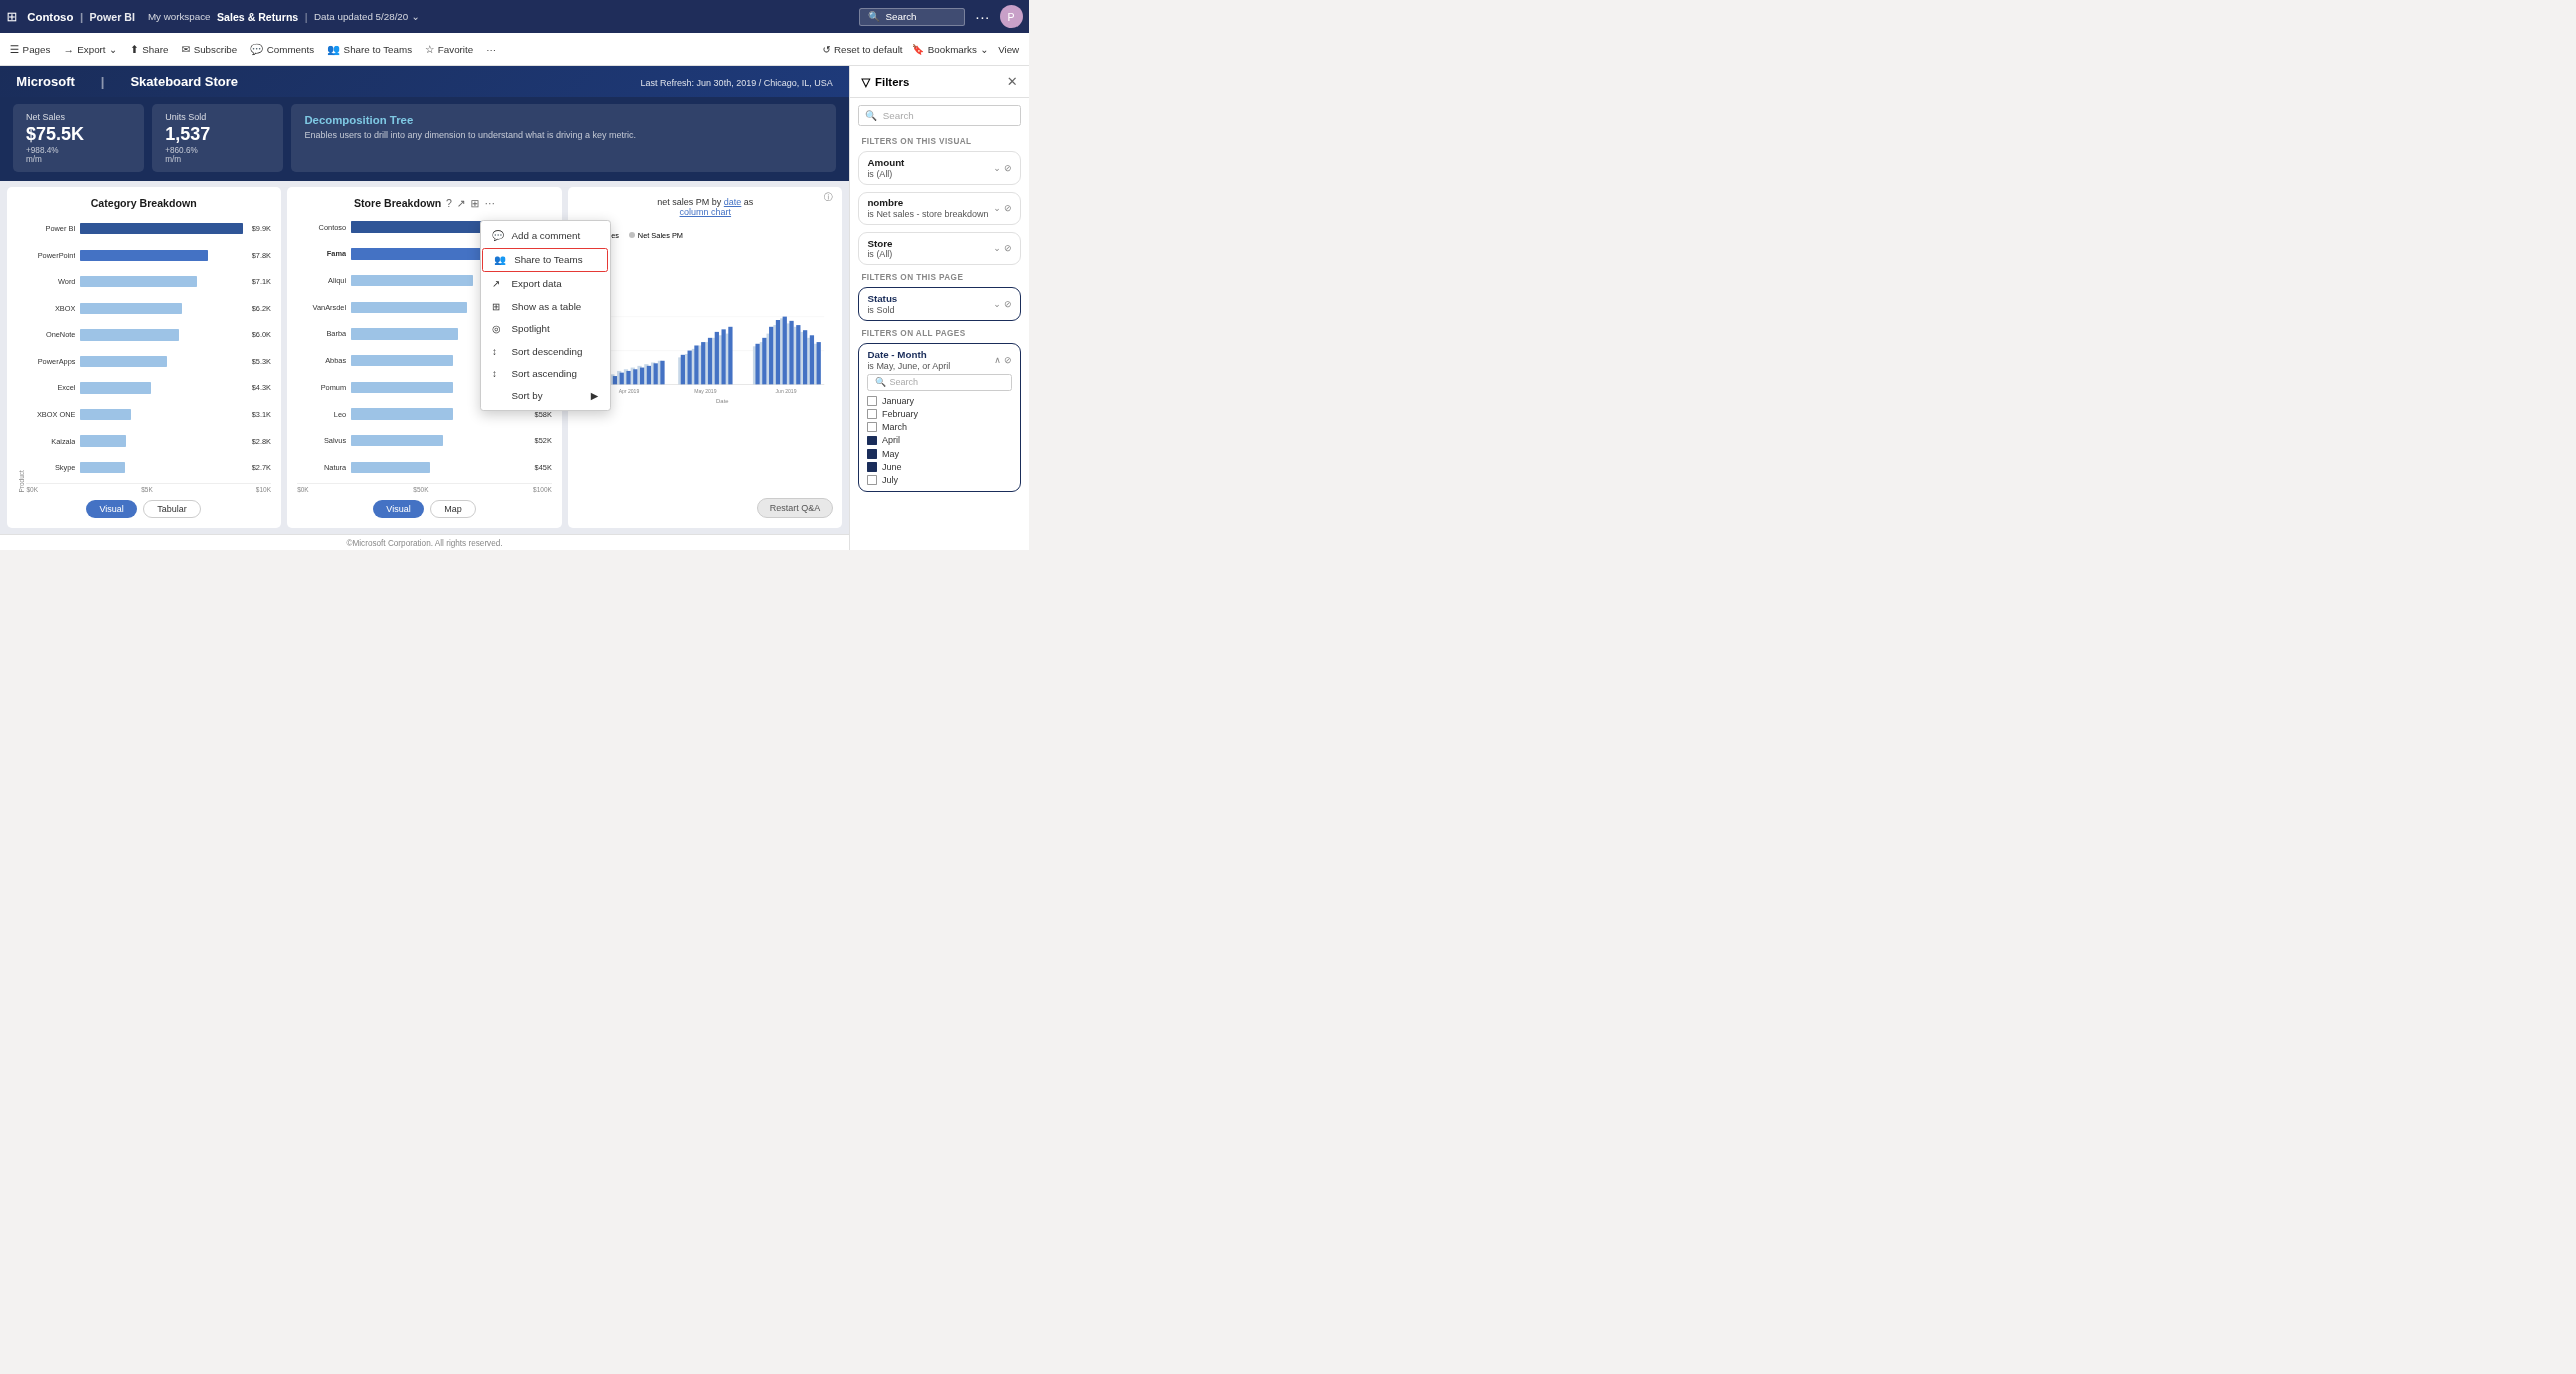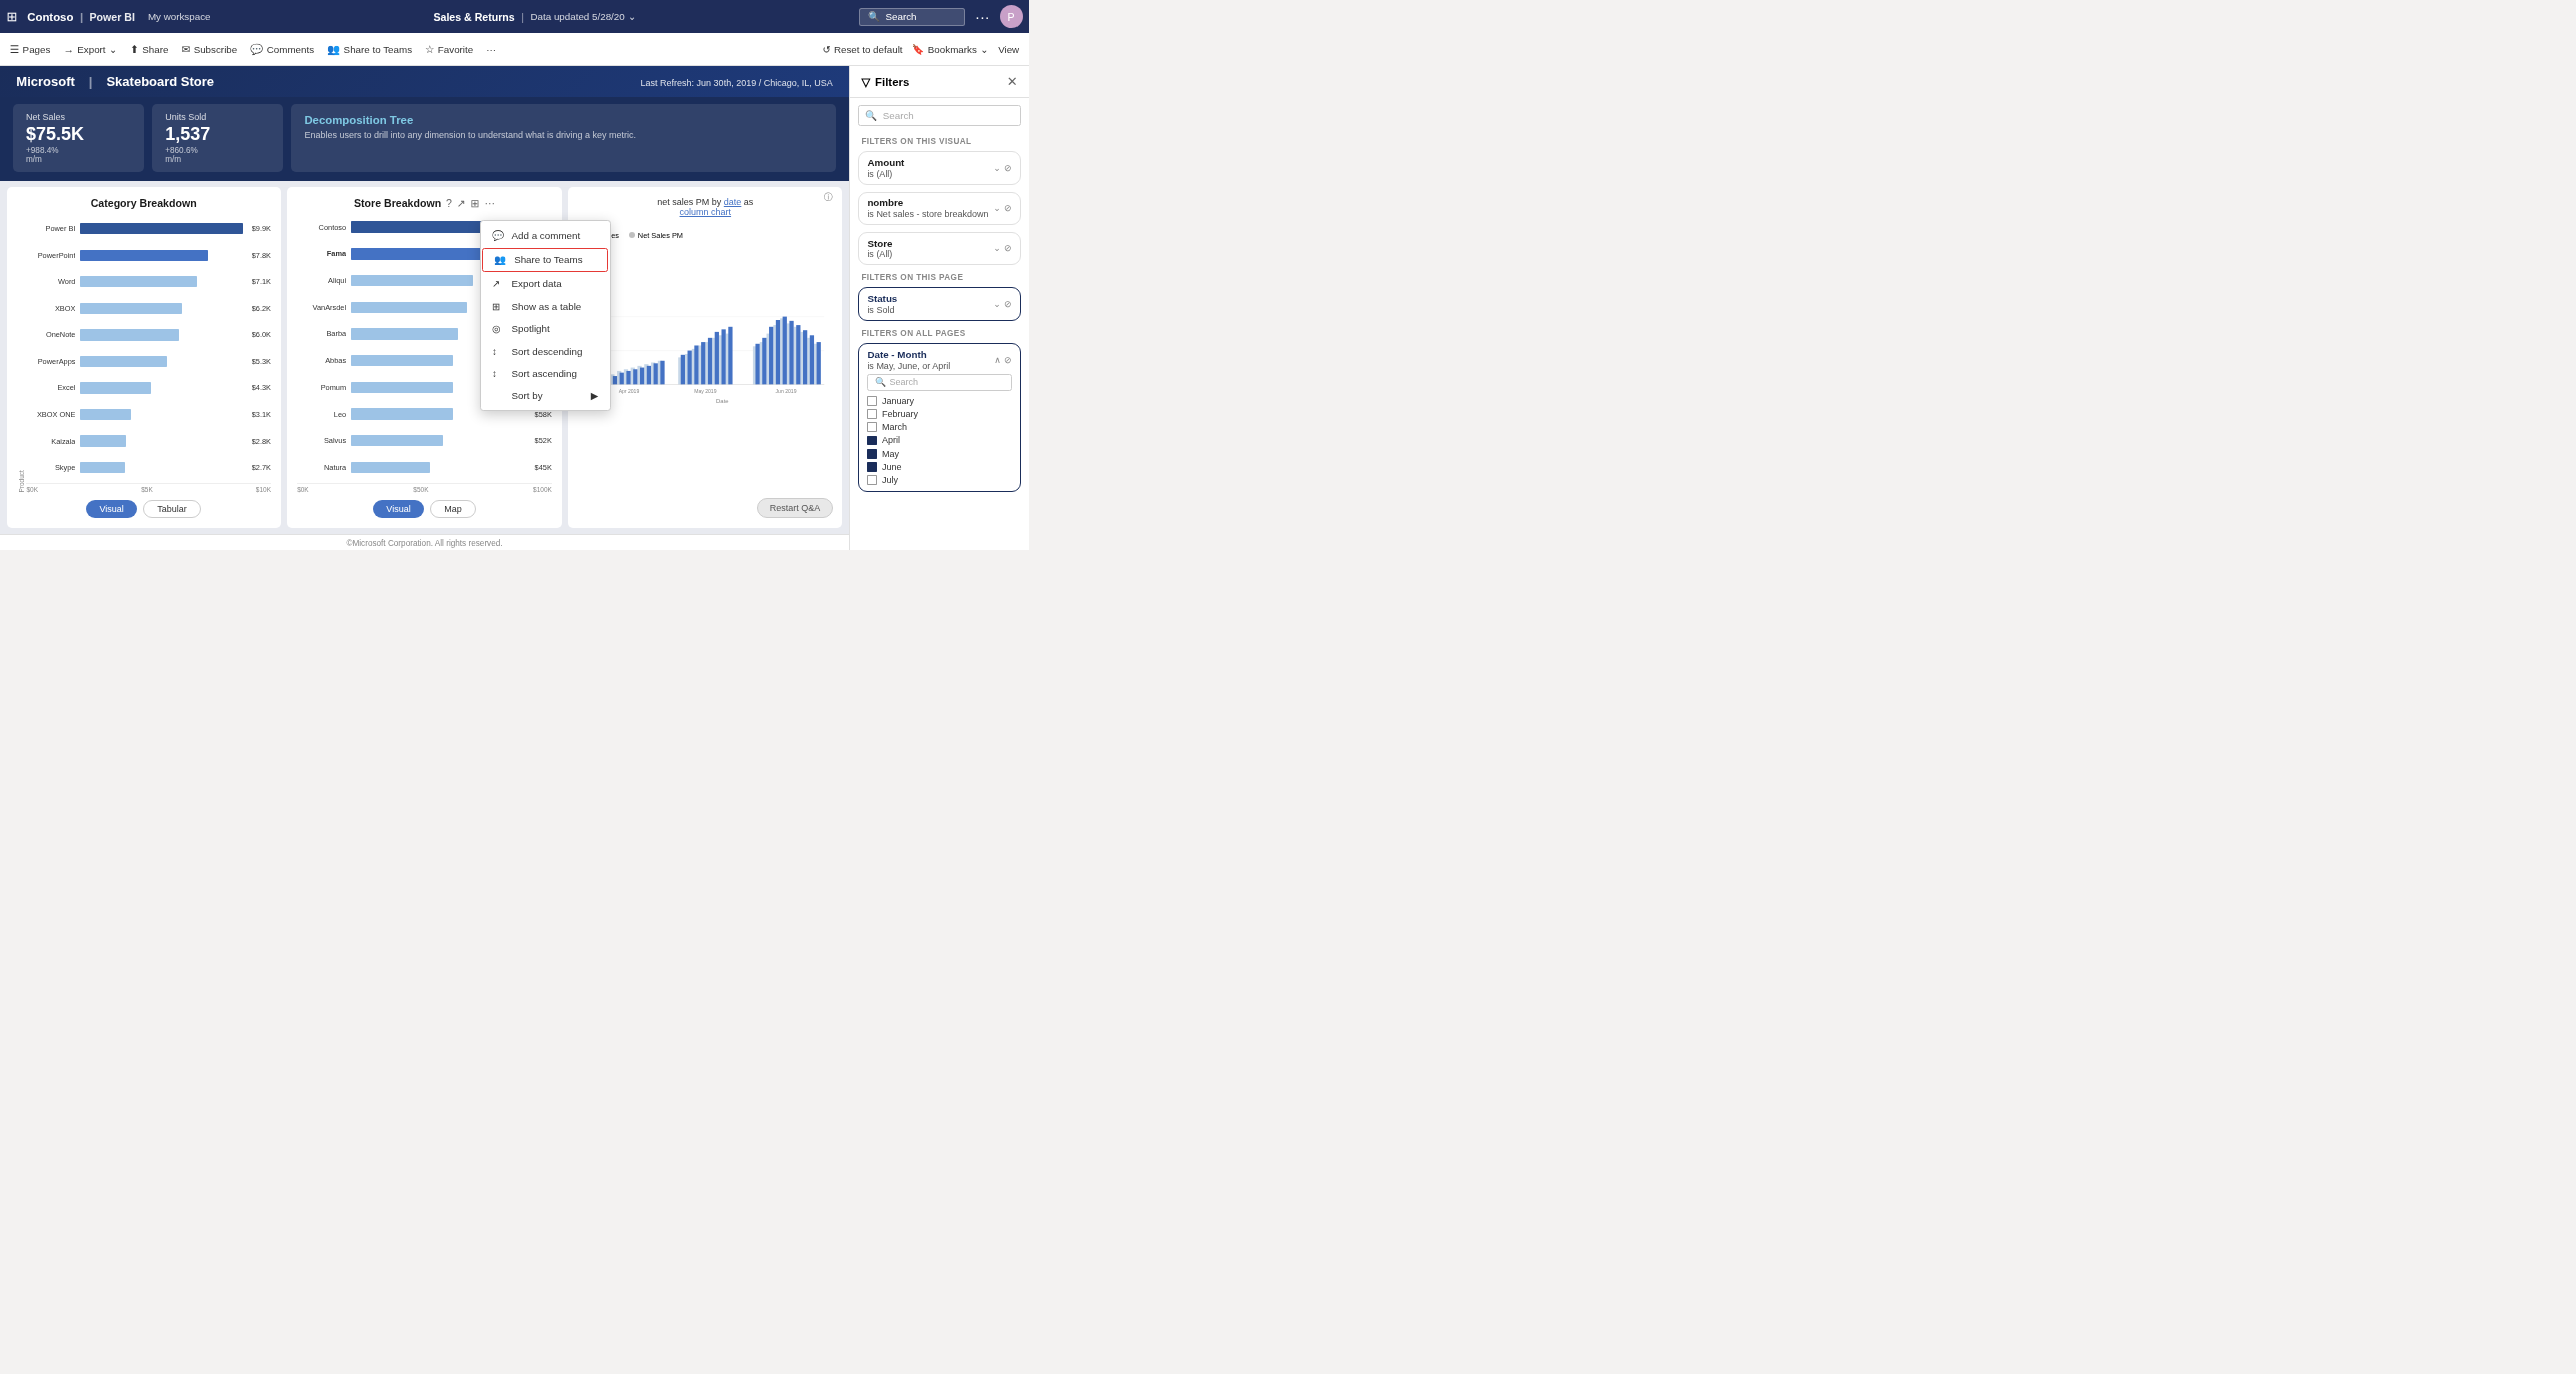--- a/index.html
+++ b/index.html
@@ -13,21 +13,21 @@
       align-items: center;
       padding: 0 6.5px;
       gap: 6.5px;
     }
     .nav-grid-icon { color: white; font-size: 13px; margin-right: 3.3px; cursor: pointer; }
     .nav-logo { display: flex; align-items: center; gap: 4.9px; color: white; font-size: 11.4px; font-weight: 600; }
     .nav-logo .contoso { font-weight: 700; }
     .nav-divider { color: rgba(255,255,255,0.5); margin: 0 1.6px; }
     .nav-powerbi { font-size: 10.6px; color: rgba(255,255,255,0.9); }
     .nav-workspace { color: rgba(255,255,255,0.8); font-size: 9.8px; margin-left: 6.5px; }
-    .nav-center { flex: 1; display: flex; align-items: center; justify-content: center; color: white; font-size: 10.6px; gap: 6.5px; }
+    .nav-center { flex: 1; display: flex; align-items: center; color: white; font-size: 10.6px; gap: 6.5px; }
     .nav-center .data-info { font-size: 9.8px; color: rgba(255,255,255,0.8); display: flex; align-items: center; gap: 3.3px; }
     .nav-right { display: flex; align-items: center; gap: 9.8px; }
     .nav-search-box { background: rgba(255,255,255,0.15); border: 0.8px solid rgba(255,255,255,0.3); border-radius: 2.5px; padding: 2.5px 8.2px; color: white; font-size: 9.8px; display: flex; align-items: center; gap: 4.9px; width: 106px; cursor: pointer; }
     .nav-more { color: white; font-size: 14.7px; cursor: pointer; }
     .nav-avatar { width: 23px; height: 23px; border-radius: 50%; background: #c8a0c8; display: flex; align-items: center; justify-content: center; color: white; font-size: 10.6px; cursor: pointer; }
 
     
     .toolbar {
       background: white;
       height: 33px;
@@ -50,21 +50,21 @@
     
     
     .report-header {
       background: linear-gradient(135deg, #1a2d5a 0%, #1e3a7a 100%);
       padding: 8.2px 16.3px;
       display: flex;
       align-items: center;
       justify-content: space-between;
       color: white;
     }
-    .report-title { font-size: 13px; font-weight: 600; display: flex; align-items: center; gap: 14px; }
+    .report-title { font-size: 13px; font-weight: 600; display: flex; align-items: center; gap: 26px; }
     .report-title .divider { color: rgba(255,255,255,0.5); }
     .metric-card {
       background: rgba(255,255,255,0.1);
       border-radius: 4.9px;
       padding: 8.2px 13px;
       min-width: 131px;
       color: white;
     }
     .metric-card .label { font-size: 9px; color: rgba(255,255,255,0.8); margin-bottom: 1.6px; }
     .metric-card .value { font-size: 18px; font-weight: 700; }

